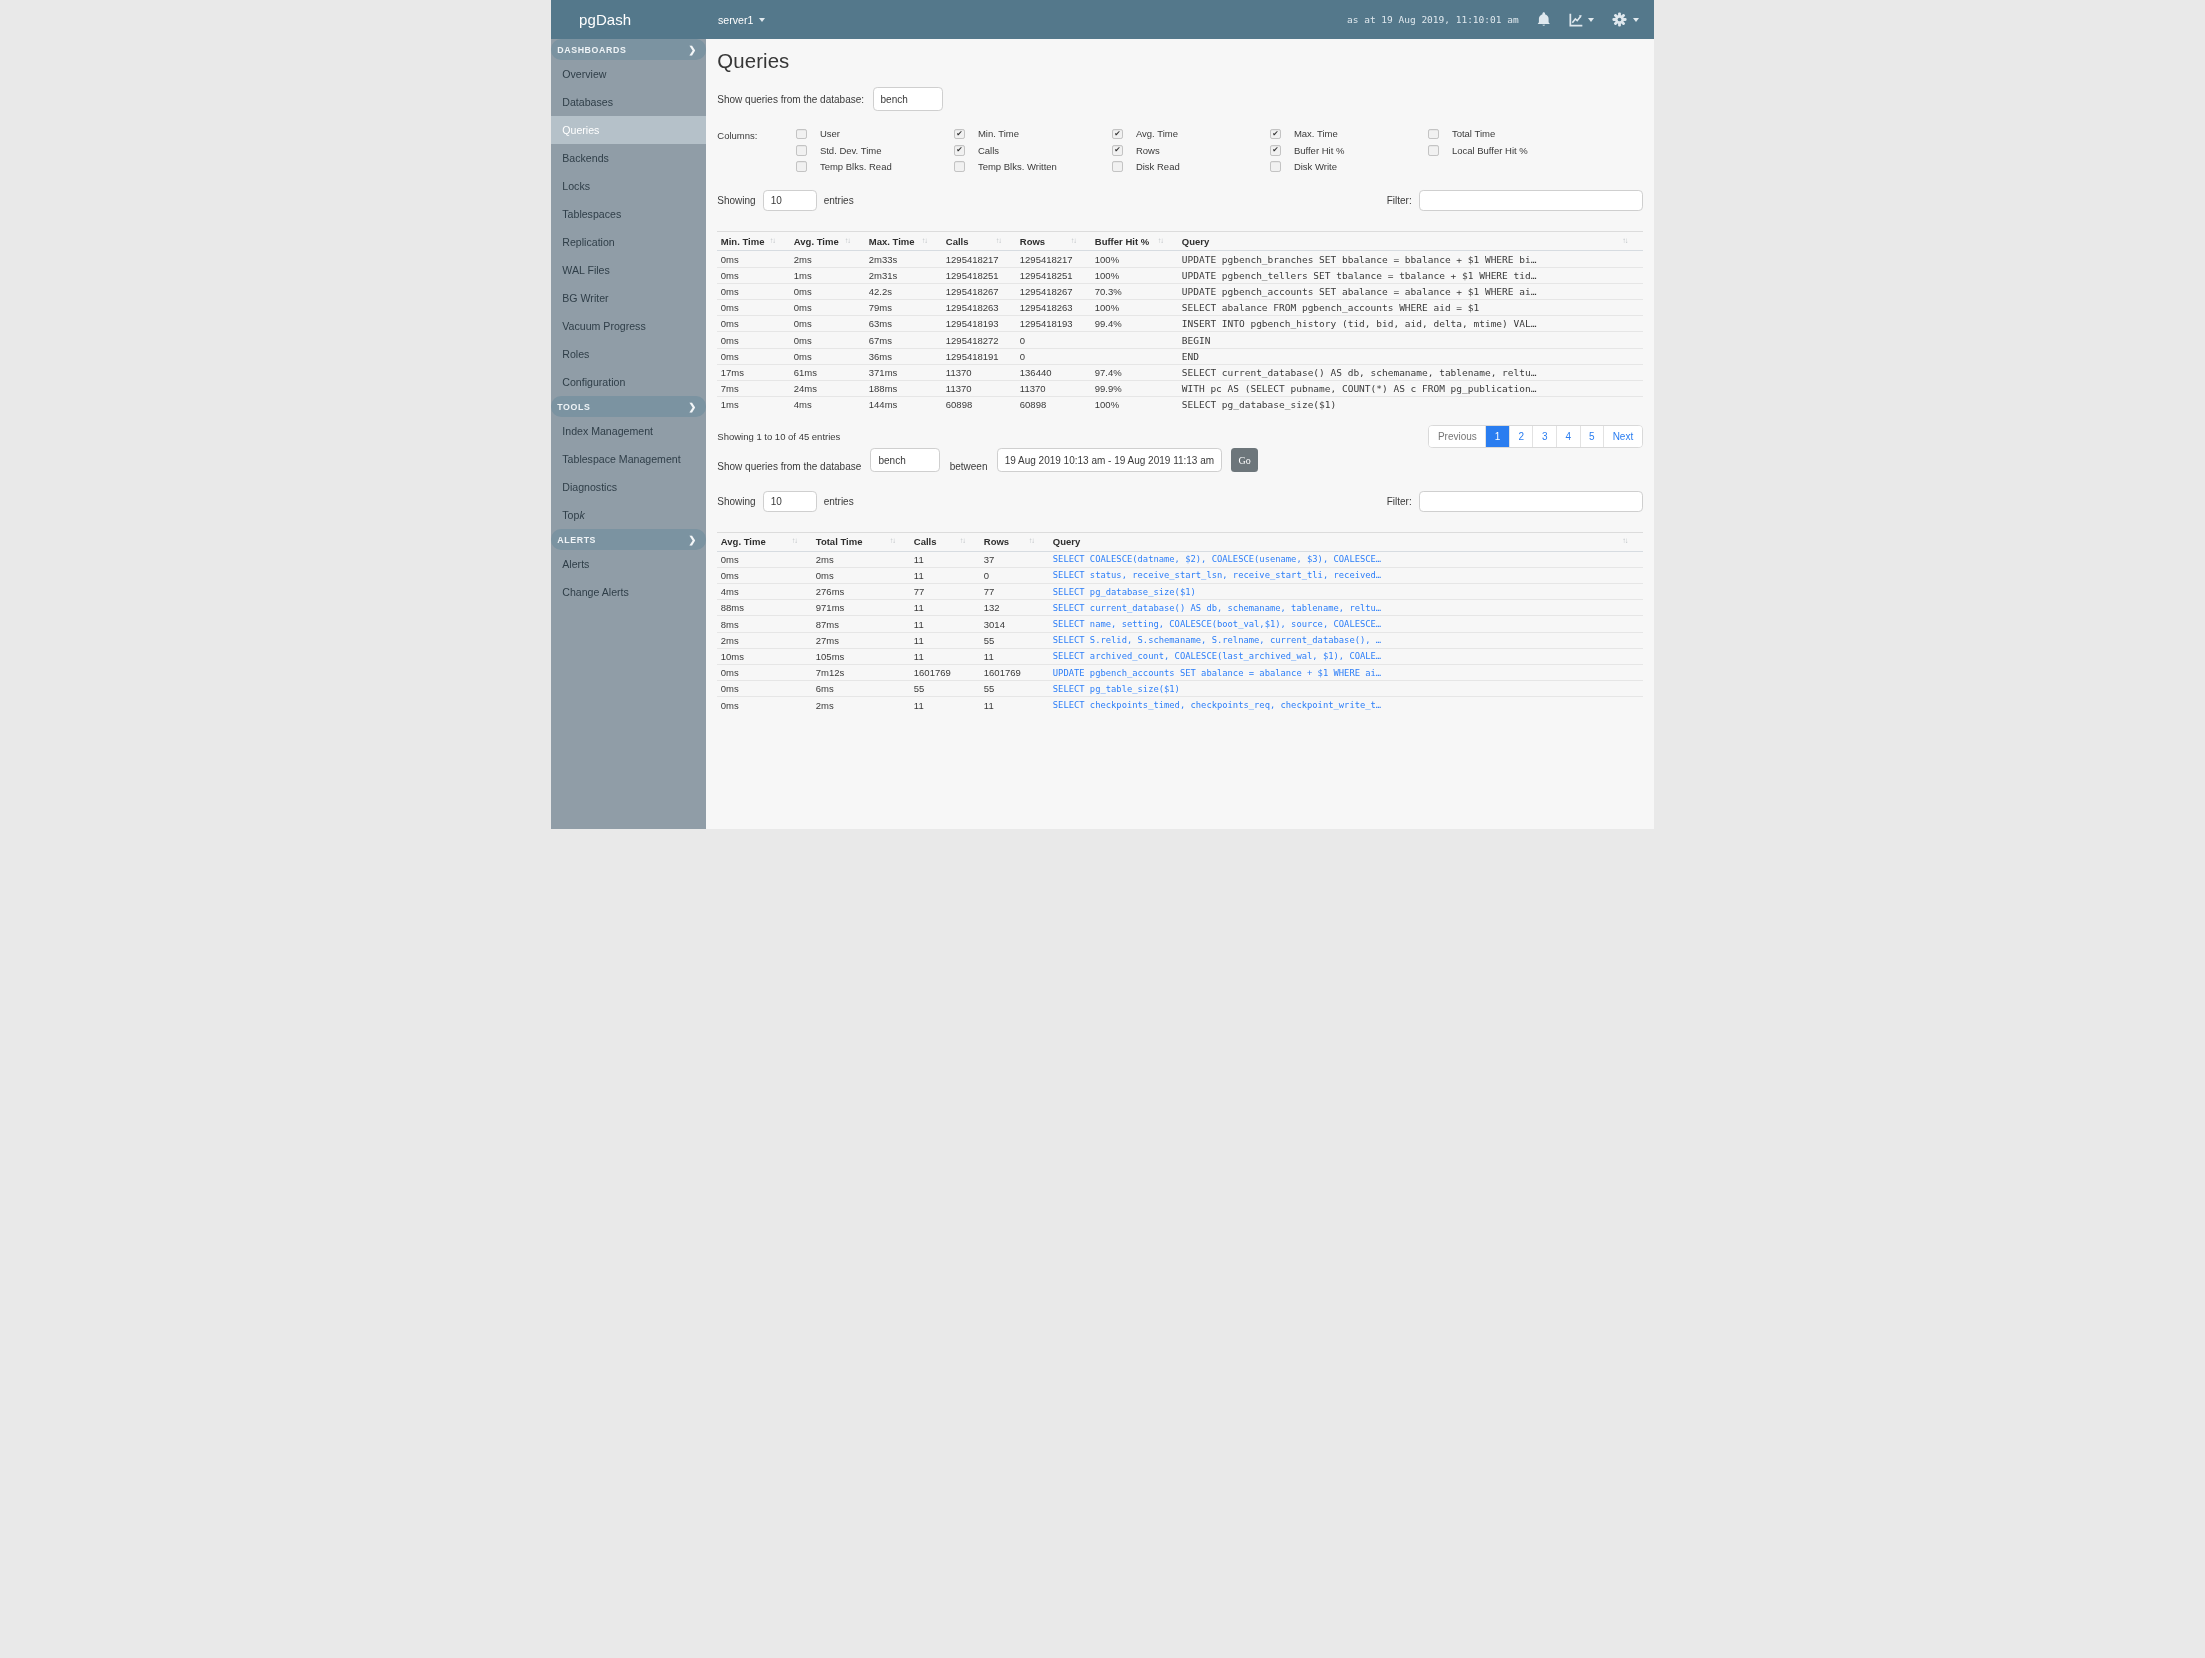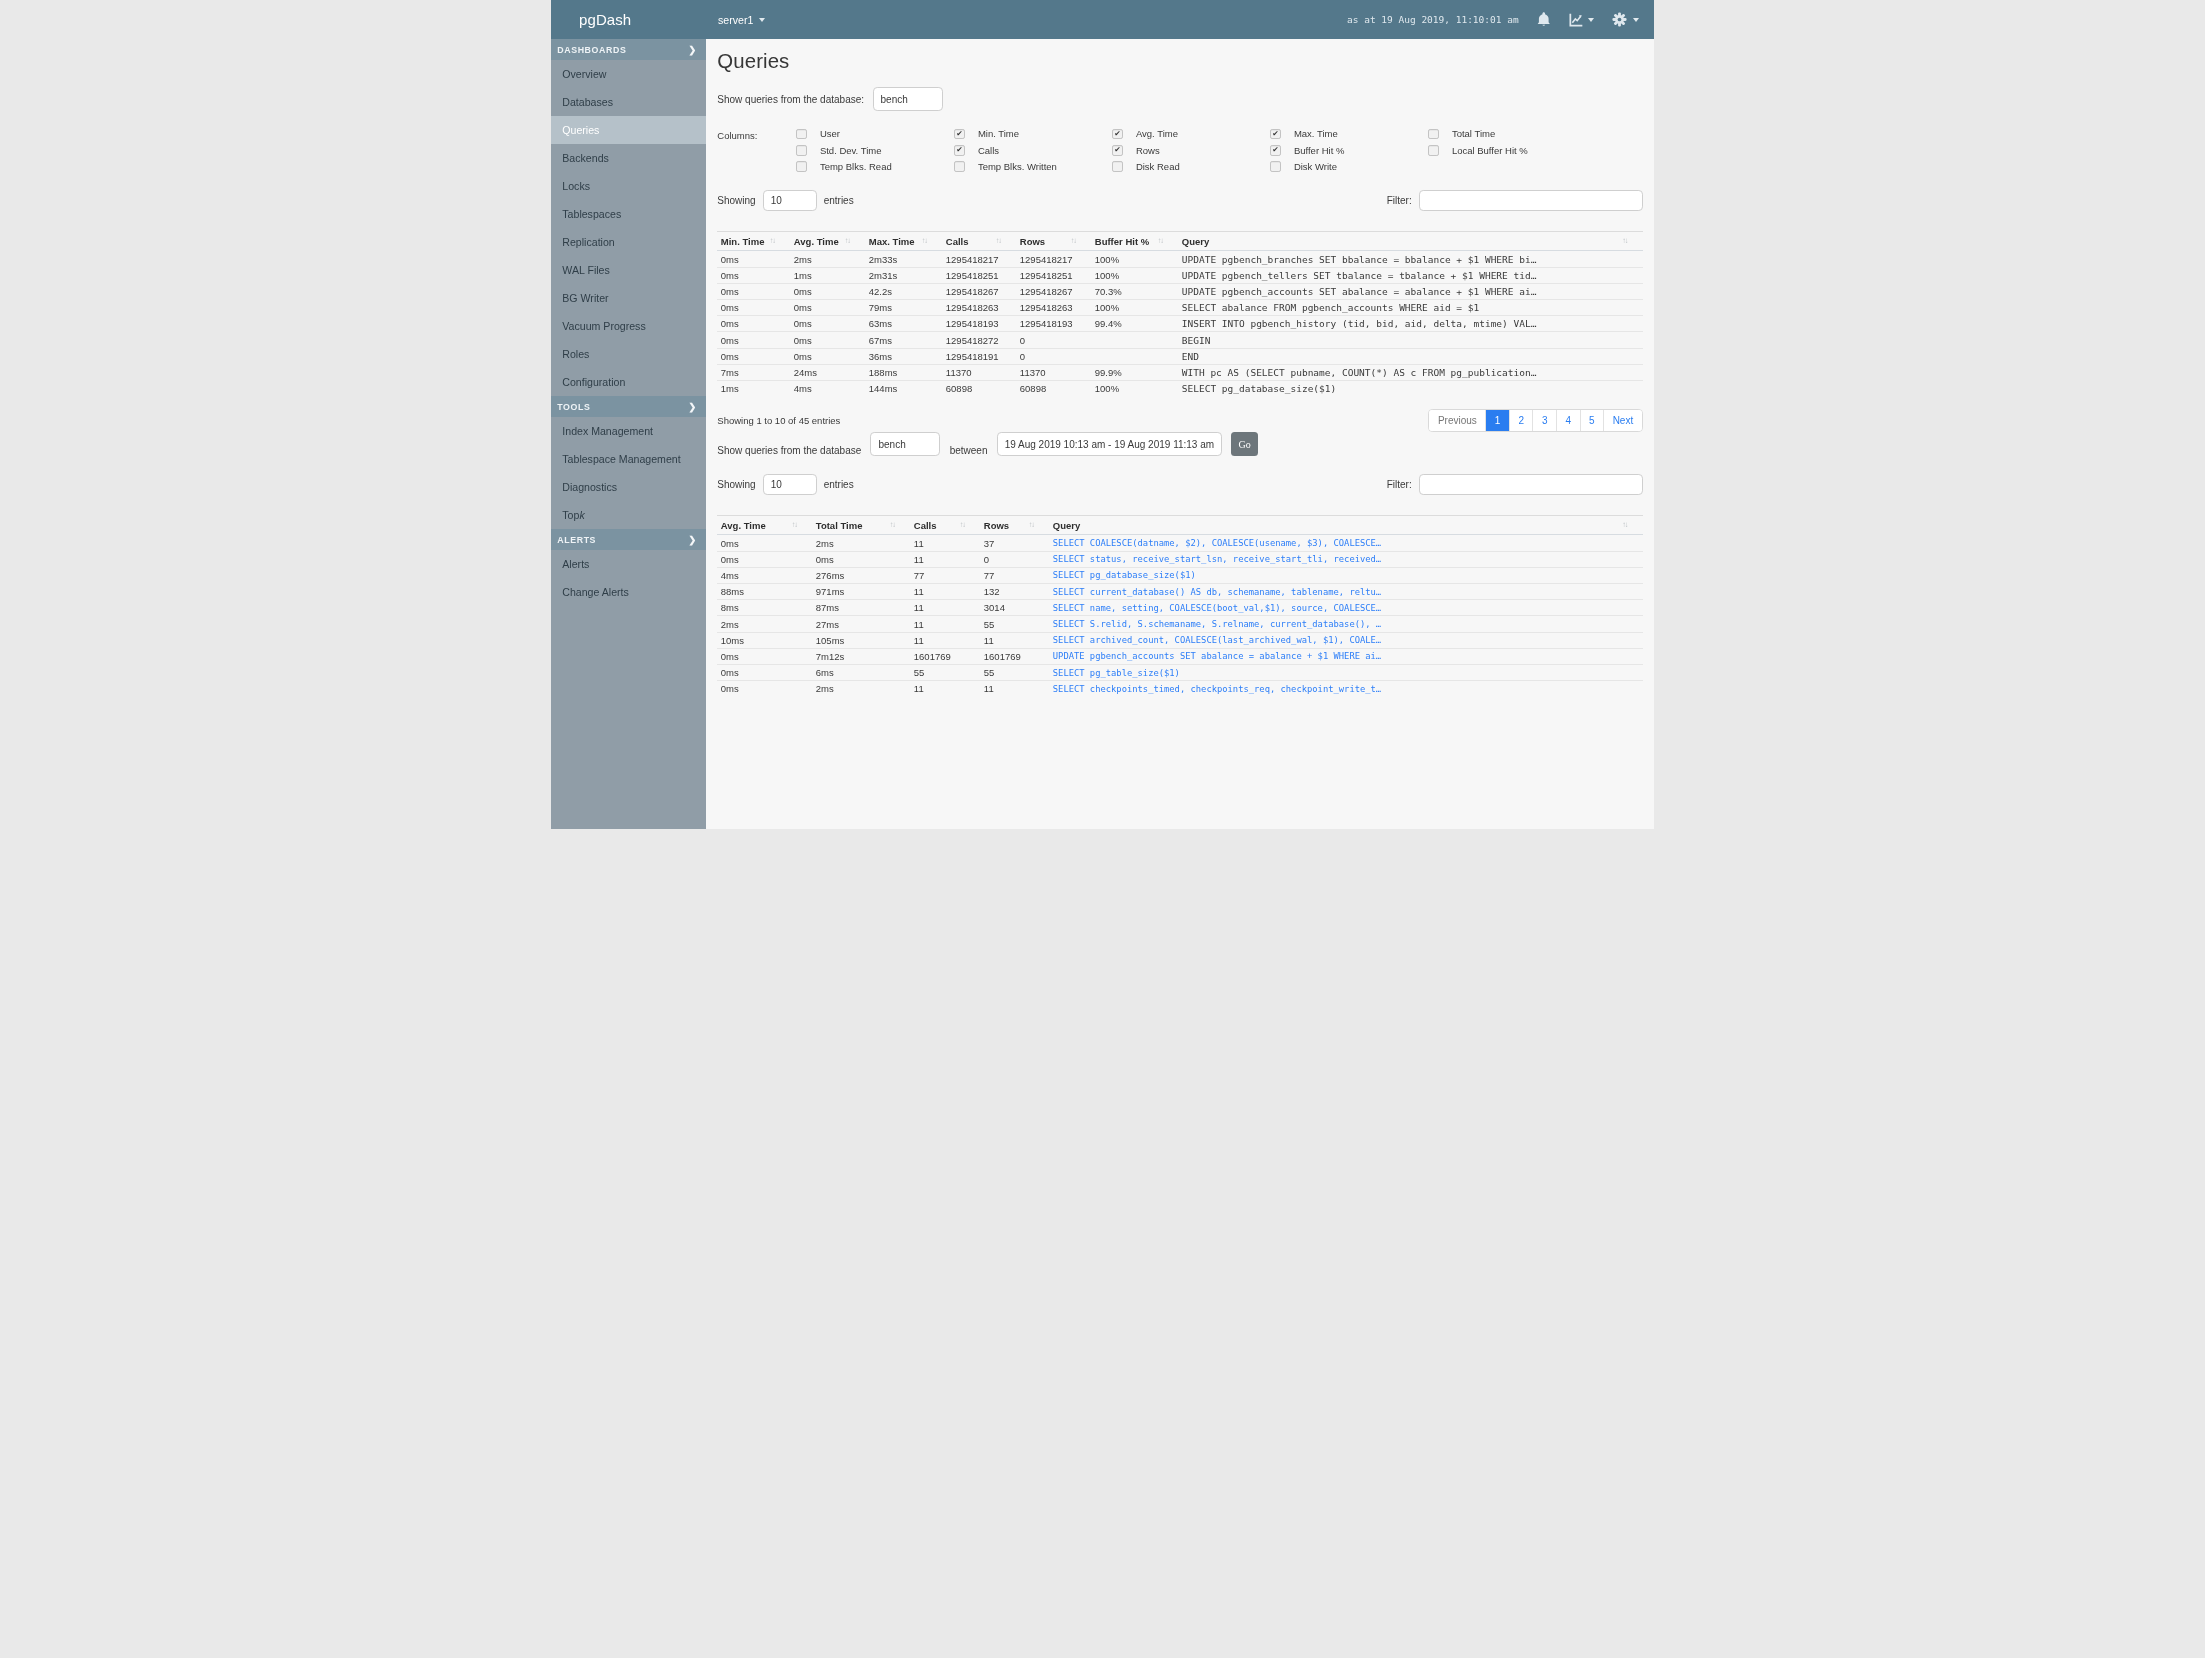--- a/index.html
+++ b/index.html
@@ -12,21 +12,21 @@
   #brand { width:155px; padding-left:28px; color:#fff; font-size:15px; letter-spacing:0.1px; }
   #server-ctl { display:flex; align-items:center; gap:5.6px; margin-left:12px; color:#fff; font-size:10.6px; cursor:pointer; }
   .caret { width:0; height:0; border-left:3.5px solid transparent; border-right:3.5px solid transparent; border-top:4.2px solid #e2eaef; display:inline-block; }
   #topbar-right { margin-left:auto; display:flex; align-items:center; gap:17px; padding-right:15.5px; }
   #asat { font-family:"DejaVu Sans Mono", monospace; font-size:9.5px; color:#dfe8ee; }
   .tb-icon { display:flex; align-items:center; gap:4.2px; cursor:pointer; }
   .tb-icon svg { display:block; }
 
   
   #sidebar { position:absolute; top:39px; left:0; width:155px; bottom:0; background:#909da7; overflow:hidden; }
-  .side-header { height:21px; background:#7b93a1; color:#eef3f6; font-size:8.8px; font-weight:bold; letter-spacing:0.6px; display:flex; align-items:center; padding:0 9.2px 0 6.3px; cursor:pointer; }
+  .side-header { height:21px; background:#7b93a1; color:#eef3f6; font-size:8.8px; font-weight:bold; letter-spacing:0.6px; display:flex; align-items:center; padding:0 9.2px 0 6.3px; cursor:pointer;border-radius:10px; }
   .side-header .chev { margin-left:auto; font-size:9.2px; font-weight:bold; color:#f4f7f9; }
   .side-item { height:28px; display:flex; align-items:center; padding-left:11.3px; font-size:10.6px; color:#2f3e48; cursor:pointer; }
   .side-item.active { background:#b5c1c9; color:#ffffff; }
   .side-item i { font-style:italic; }
 
   
   #content { position:absolute; left:155px; top:39px; right:0; bottom:0; padding:0 11.3px; overflow:hidden; }
   h1.title { font-size:20.4px; font-weight:400; color:#373737; letter-spacing:0.1px; }
   #title1 { margin-top:11.3px; margin-bottom:14px; }
 
@@ -313,20 +313,29 @@
           <tr>
             <td>0ms</td>
             <td>0ms</td>
             <td>36ms</td>
             <td>1295418191</td>
             <td>0</td>
             <td></td>
             <td class="query">END</td>
           </tr>
           <tr>
+            <td>17ms</td>
+            <td>61ms</td>
+            <td>371ms</td>
+            <td>11370</td>
+            <td>136440</td>
+            <td>97.4%</td>
+            <td class="query">SELECT current_database() AS db, schemaname, tablename, reltu…</td>
+          </tr>
+          <tr>
             <td>7ms</td>
             <td>24ms</td>
             <td>188ms</td>
             <td>11370</td>
             <td>11370</td>
             <td>99.9%</td>
             <td class="query">WITH pc AS (SELECT pubname, COUNT(*) AS c FROM pg_publication…</td>
           </tr>
           <tr>
             <td>1ms</td>

